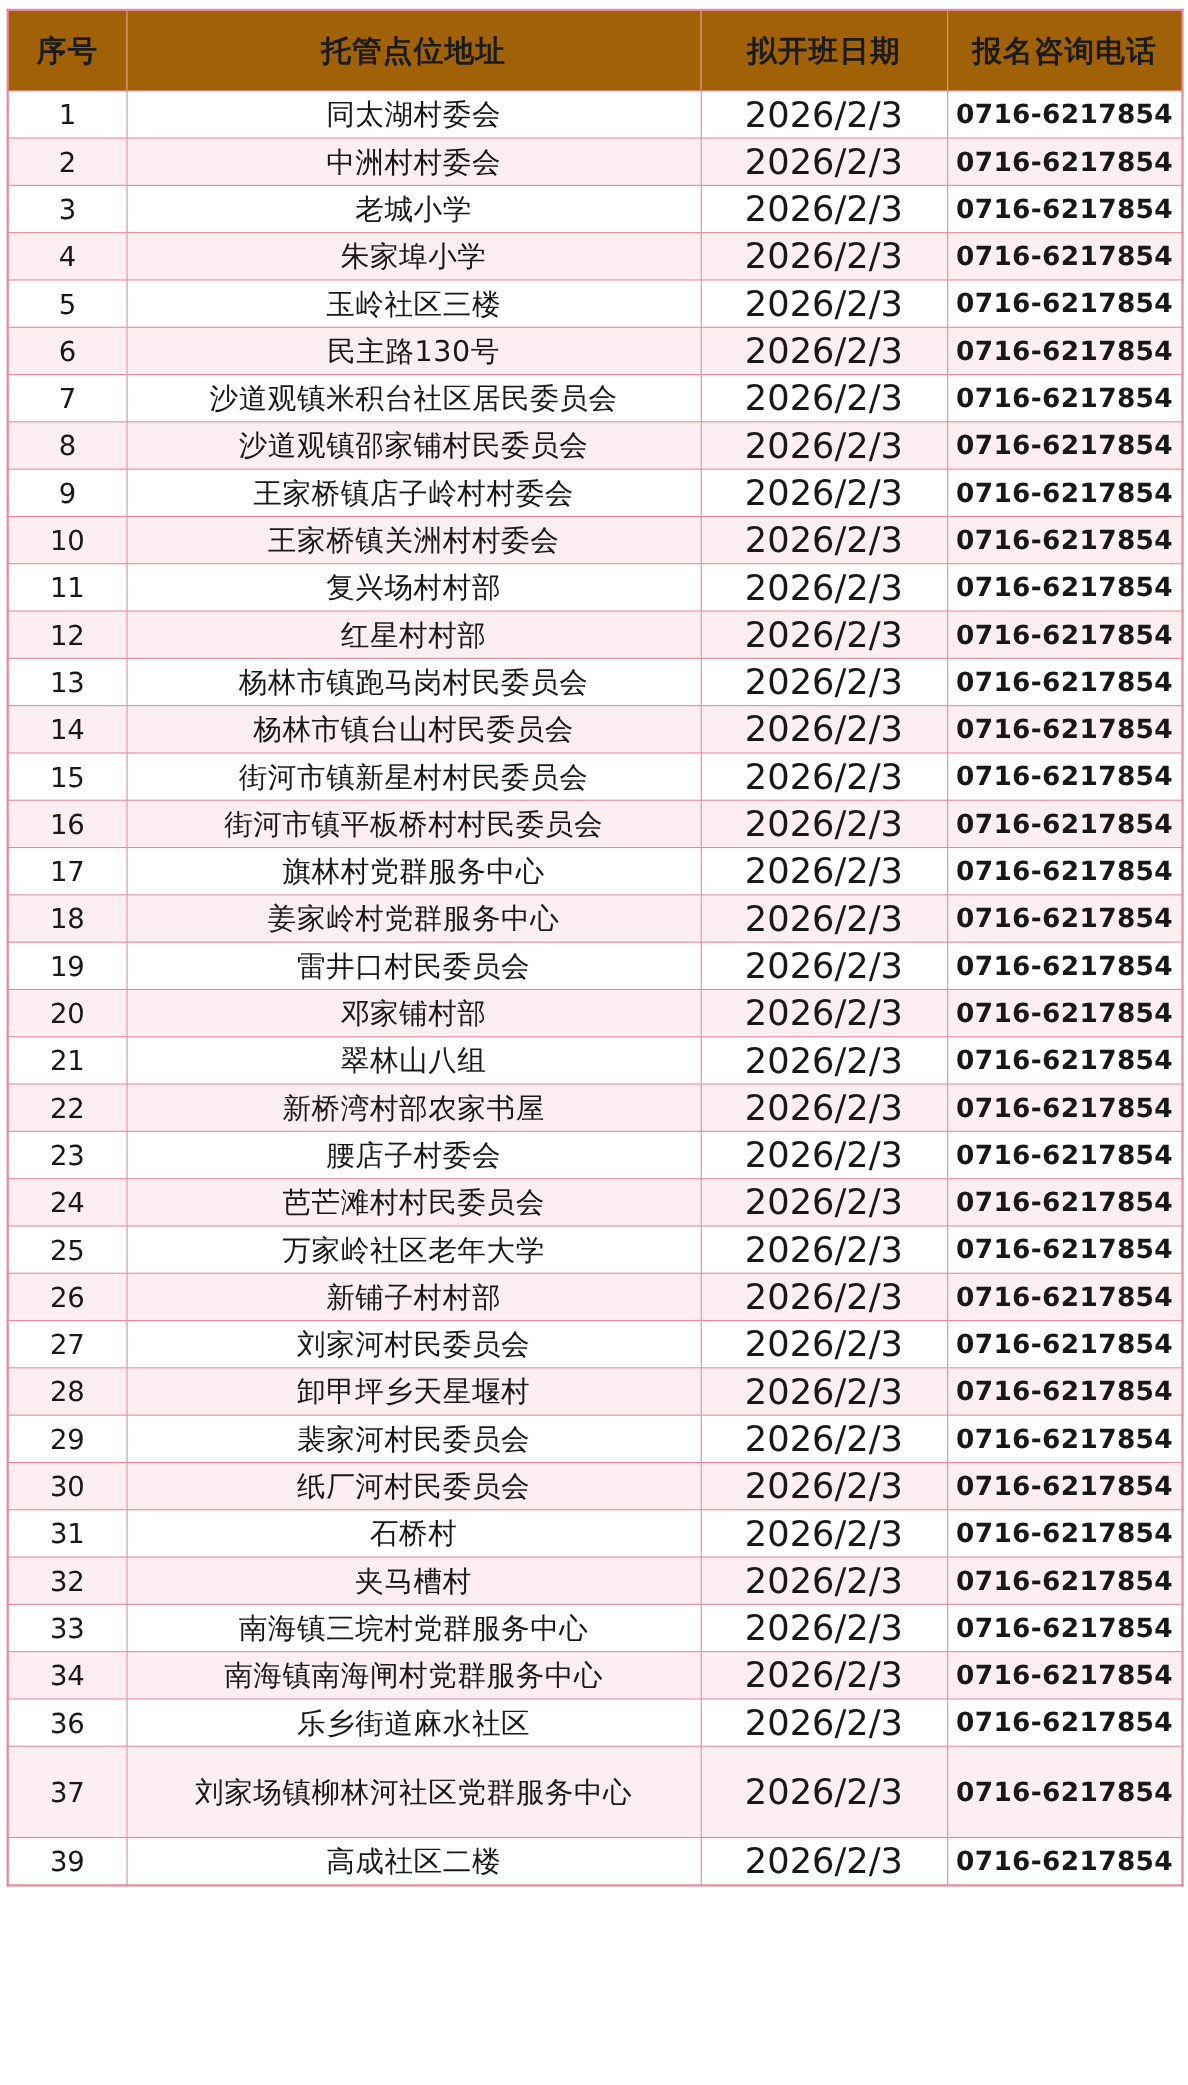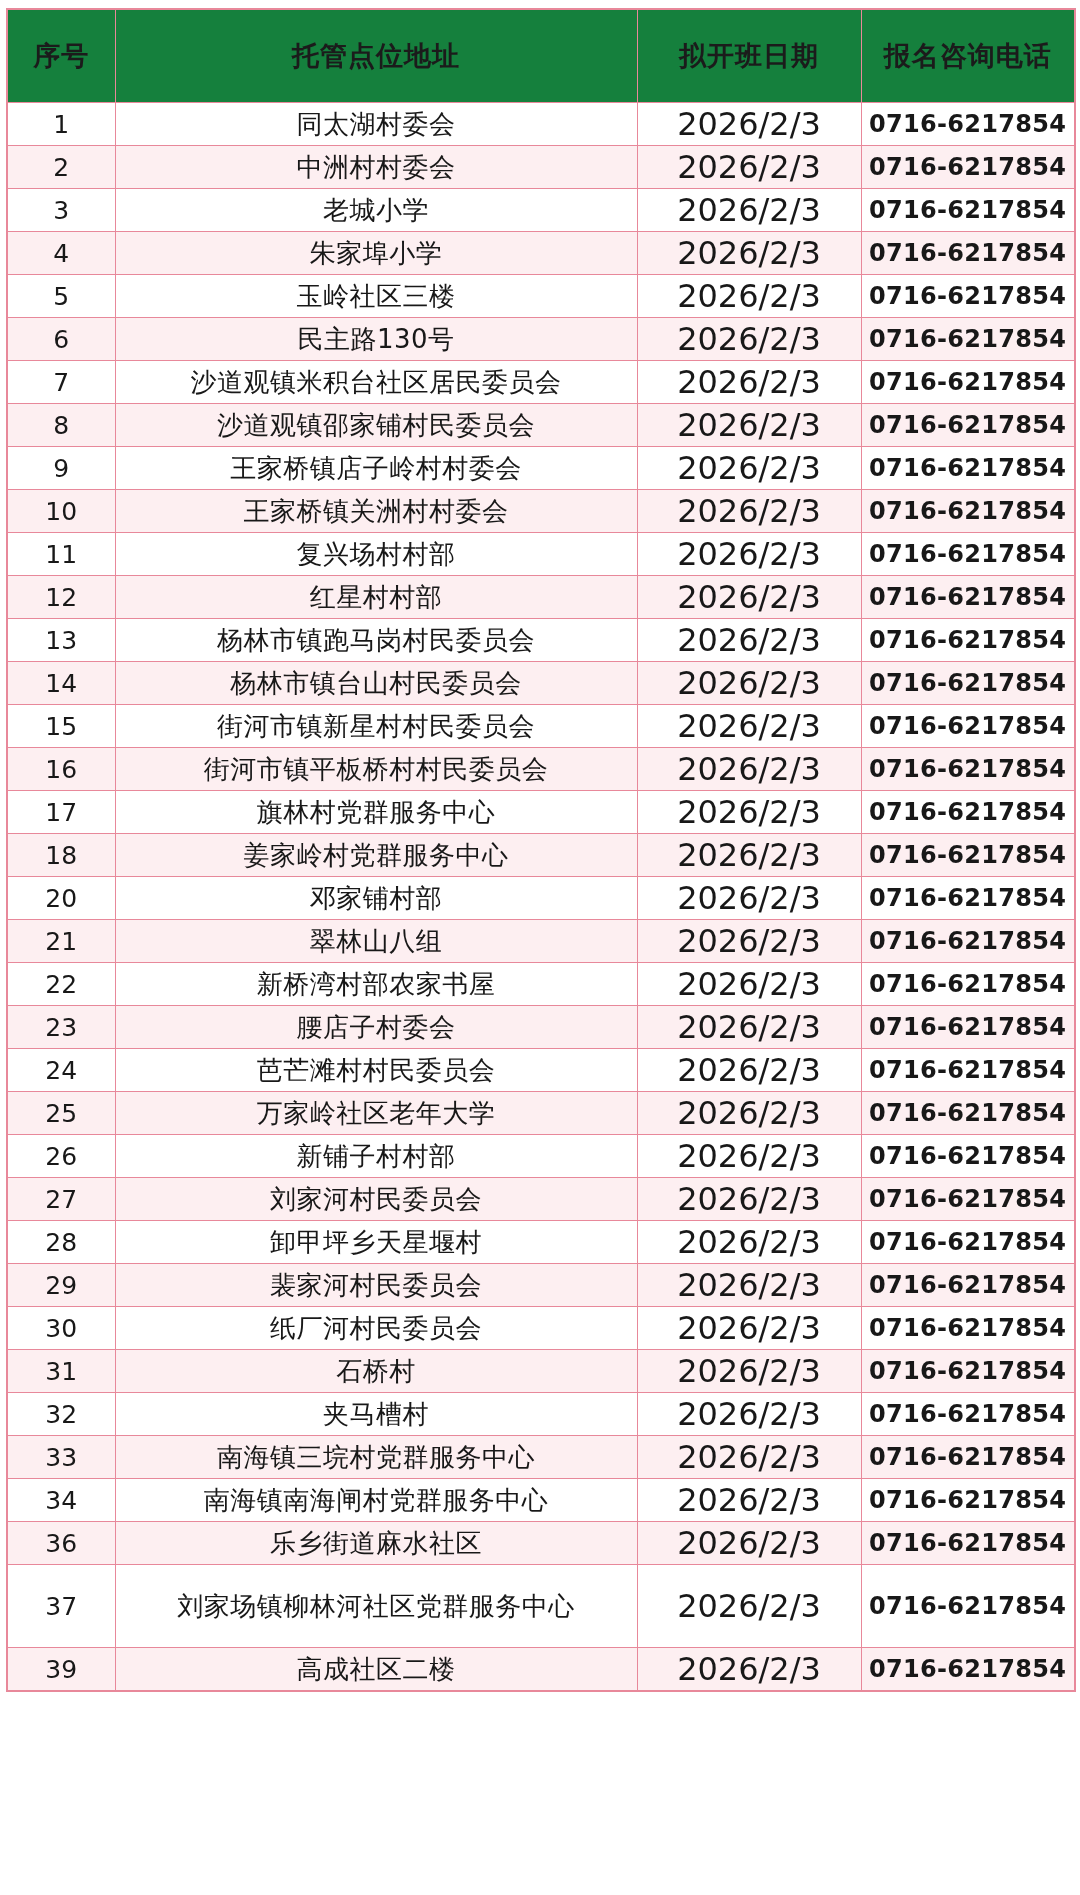--- a/index.html
+++ b/index.html
@@ -22,28 +22,28 @@
     width: 1068px;
     table-layout: fixed;
     border: 2px solid #e8889a;
   }
   table.reg-table col.c-idx   { width: 108px; }
   table.reg-table col.c-addr  { width: 522px; }
   table.reg-table col.c-date  { width: 224px; }
   table.reg-table col.c-phone { width: 214px; }
 
   thead th {
-    background: #15803d;
+    background: #a16207;
     color: #1b1b1b;
     font-weight: bold;
     font-size: 27px;
     letter-spacing: 1px;
     border: 1px solid #e8889a;
     height: 56px;
-    padding: 18px 4px;
+    padding: 8px 4px;
     text-align: center;
     vertical-align: middle;
   }
   tbody td {
     border: 1px solid #e8889a;
     height: 38px;
     font-size: 25px;
     color: #181818;
     text-align: center;
     vertical-align: middle;
@@ -197,20 +197,26 @@
           <td class="date">2026/2/3</td>
           <td class="phone">0716-6217854</td>
         </tr>
         <tr>
           <td class="idx">18</td>
           <td class="addr">姜家岭村党群服务中心</td>
           <td class="date">2026/2/3</td>
           <td class="phone">0716-6217854</td>
         </tr>
         <tr>
+          <td class="idx">19</td>
+          <td class="addr">雷井口村民委员会</td>
+          <td class="date">2026/2/3</td>
+          <td class="phone">0716-6217854</td>
+        </tr>
+        <tr>
           <td class="idx">20</td>
           <td class="addr">邓家铺村部</td>
           <td class="date">2026/2/3</td>
           <td class="phone">0716-6217854</td>
         </tr>
         <tr>
           <td class="idx">21</td>
           <td class="addr">翠林山八组</td>
           <td class="date">2026/2/3</td>
           <td class="phone">0716-6217854</td>

